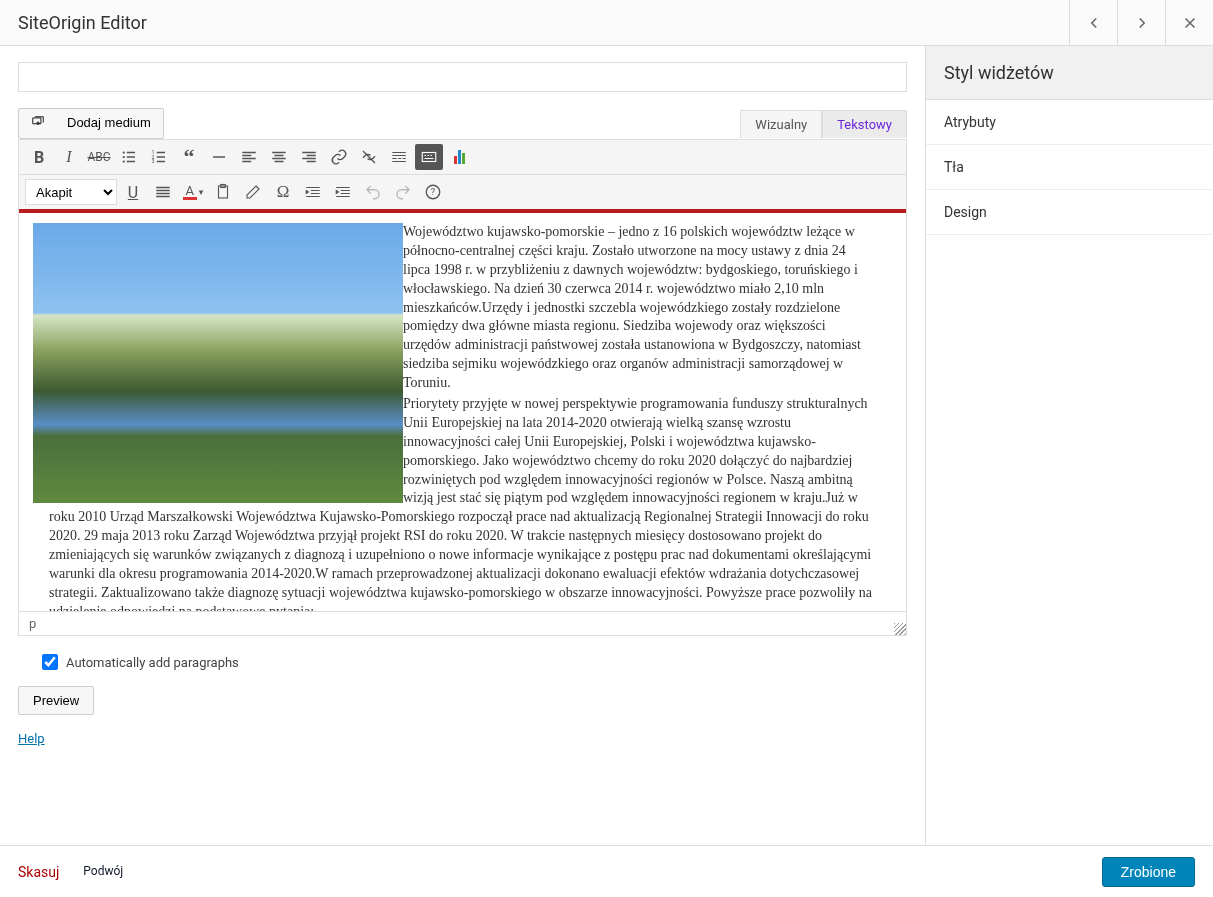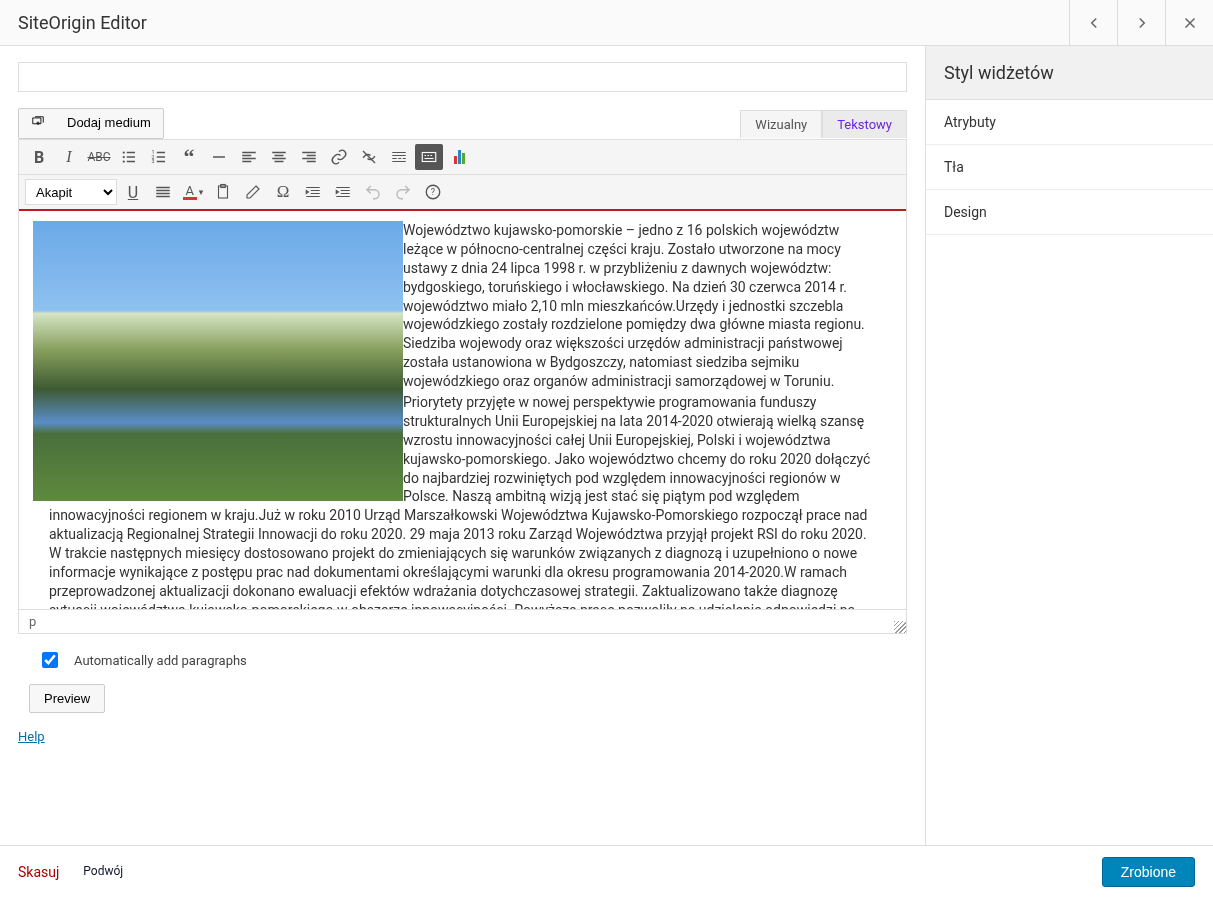--- a/index.html
+++ b/index.html
@@ -18,39 +18,39 @@
 .field-input { width: 100%; height: 30px; border: 1px solid #ddd; padding: 0 8px; font-size: 13px; margin-bottom: 16px; }
 
 .media-row { display: flex; align-items: center; justify-content: space-between; margin-bottom: 0; }
 .media-btn { border: 1px solid #ccc; background: #f7f7f7; padding: 6px 12px; font-size: 13px; cursor: pointer; display: inline-flex; align-items: flex-start; gap: 22px; border-radius: 2px; }
 .tabs { display: flex; align-items: center; }
 .tab { border: 1px solid #ddd; border-bottom: none; padding: 6px 14px; font-size: 13px; cursor: pointer; background: #ebebeb; color: #6d28d9; }
 .tab.active { background: #f5f5f5; color: #555; }
 
 .editor-box { border: 1px solid #ddd; background: #fff; }
 .toolbar { background: #f5f5f5; border-bottom: 1px solid #ddd; padding: 4px 6px; display: flex; flex-wrap: wrap; gap: 2px; align-items: center; }
-.toolbar-row2 { background: #f5f5f5; border-bottom: 2px solid #b91c1c; padding: 4px 6px; display: flex; gap: 2px; align-items: center; }
+.toolbar-row2 { background: #f5f5f5; border-bottom: 4px solid #b91c1c; padding: 4px 6px; display: flex; gap: 2px; align-items: center; }
 .tb-btn { width: 28px; height: 26px; display: inline-flex; align-items: center; justify-content: center; cursor: pointer; color: #555; border-radius: 2px; font-size: 16px; }
 .tb-btn.active { background: #555; color: #fff; }
 .format-select { height: 26px; border: 1px solid #ddd; background: #fff; font-size: 13px; padding: 0 6px; min-width: 92px; }
 
 .editor-content { padding: 10px 14px; height: 398px; overflow: auto; font-size: 14px; line-height: 1.35; color: #333; position: relative; }
 .editor-content::-webkit-scrollbar { width: 14px; }
 .editor-content::-webkit-scrollbar-track { background: #f1f1f1; }
 .editor-content::-webkit-scrollbar-thumb { background: #c1c1c1; }
 .float-img { float: left; width: 370px; height: 280px; margin: 0 0 0 0; background: linear-gradient(180deg,#6aa9e8 0%,#8ec1ef 32%,#d5e5c5 33%,#879f5d 46%,#3d5a32 60%,#5a8dc8 72%,#4a6f3c 76%,#5e8a3e 100%); display: block; }
 .editor-content h2 { font-family: Georgia, serif; font-weight: bold; font-size: 22px; margin: 10px 0 6px; color: #222; }
-.editor-content p { margin: 0 16px 2px; }
+.editor-content p { margin: 0 16px 2px; font-family: Liberation Serif, serif; }
 
 .status-bar { border-top: 1px solid #ddd; padding: 4px 10px; font-size: 13px; color: #666; background: #fff; position: relative; }
 .resize-handle { position: absolute; right: 0; bottom: 0; width: 12px; height: 12px; cursor: nwse-resize; background: repeating-linear-gradient(135deg,#999 0,#999 1px,transparent 1px,transparent 3px); }
 
-.chk-row { margin-top: 18px; display: flex; align-items: center; gap: 16px; padding-left: 24px; }
+.chk-row { margin-top: 18px; display: flex; align-items: center; gap: 8px; padding-left: 24px; }
 .chk-row input { width: 16px; height: 16px; }
-.preview-btn { margin-top: 16px; border: 1px solid #ccc; background: #f7f7f7; padding: 6px 14px; font-size: 13px; cursor: pointer; border-radius: 2px; margin-left: 11px; }
+.preview-btn { margin-top: 16px; border: 1px solid #ccc; background: #f7f7f7; padding: 6px 14px; font-size: 13px; cursor: pointer; border-radius: 2px; }
 .help-link { margin-top: 16px; display: inline-block; color: #0073aa; text-decoration: underline; font-size: 13px; cursor: pointer; }
 
 .sidebar { width: 288px; border-left: 1px solid #ddd; background: #fff; display: flex; flex-direction: column; }
 .side-title { background: #f1f1f1; padding: 16px 18px; font-size: 18px; color: #333; border-bottom: 1px solid #ddd; }
 .side-item { padding: 14px 18px; font-size: 14px; color: #333; border-bottom: 1px solid #eee; cursor: pointer; }
 
 .footer { position: absolute; bottom: 0; left: 0; right: 0; height: 52px; border-top: 1px solid #ddd; background: #fff; display: flex; align-items: center; justify-content: space-between; padding: 0 18px; }
 .footer-left { display: flex; gap: 24px; }
 .link-red { color: #a00; cursor: pointer; font-size: 14px; }
 .link-blue { color: #0f172a; cursor: pointer; font-size: 12px; }

